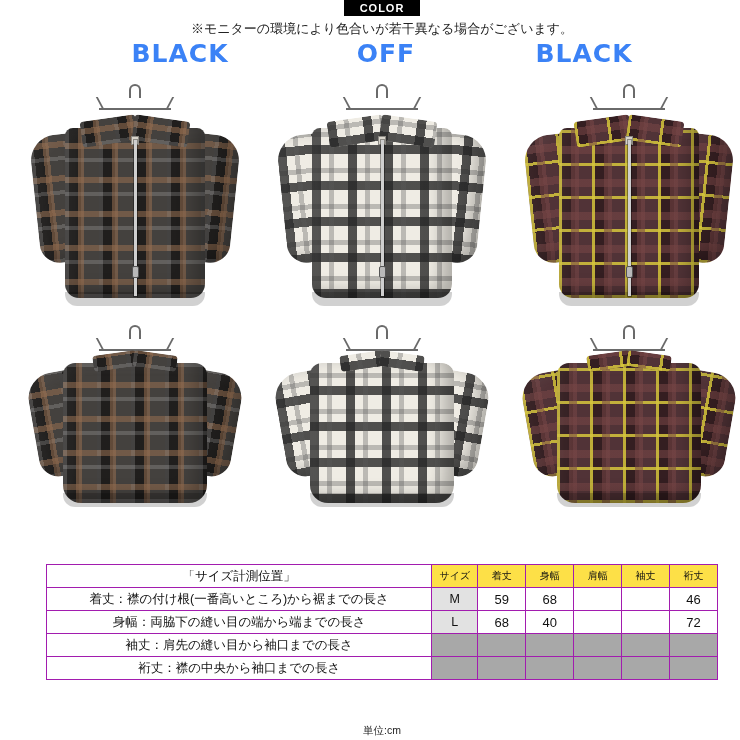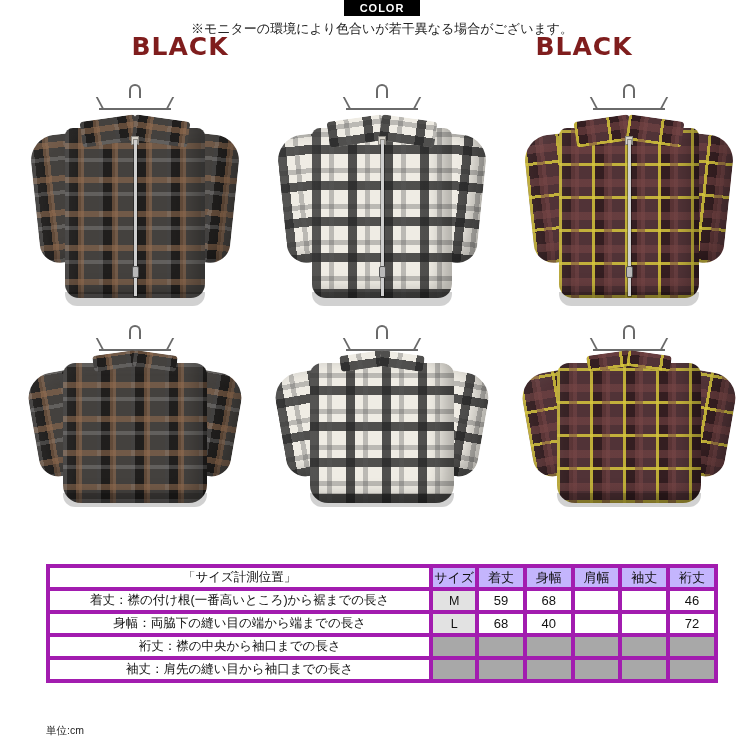--- a/index.html
+++ b/index.html
@@ -35,28 +35,28 @@
     left: 0; top: 20px;
     width: 740px;
     text-align: center;
     font-size: 13px;
     color: #222;
   }
 
   
   .col-label {
     position: absolute;
-    top: 32px;
+    top: 39px;
     width: 240px;
     text-align: center;
     font-family: "DejaVu Sans", sans-serif;
     font-weight: bold;
     font-size: 25px;
     letter-spacing: 1px;
-    color: #7f1d1d;
+    color: #3b82f6;
   }
   #lbl0 { left: 48px; }
   #lbl1 { left: 254px; }
   #lbl2 { left: 452px; }
 
   
   .photos {
     position: absolute;
     left: 0; top: 76px;
     width: 740px; height: 480px;
@@ -238,65 +238,66 @@
     left: 34px; top: 564px;
     width: 672px;
   }
   table.size {
     border-collapse: collapse;
     width: 672px;
     font-size: 12.5px;
     color: #111;
   }
   table.size td, table.size th {
-    border: 4px solid #a21caf;
+    border: 1px solid #a21caf;
     padding: 0;
     height: 23px;
     text-align: center;
     font-weight: normal;
   }
   td.desc {
     text-align: left;
     padding-left: 6px;
     width: 386px;
     font-size: 12.5px;
   }
   th.hdr {
-    background: #c4b5fd;
+    background: #fde047;
     font-weight: bold;
-    font-size: 13px;
+    font-size: 10px;
   }
   th.hdr-size { width: 46px; }
   th.hdr-col  { width: 48px; }
   td.sizecell {
     background: #e2e2e2;
     font-weight: bold;
     width: 46px;
   }
   td.val { width: 48px; font-size: 13px; }
   td.gray { background: #a8a8a8; }
   td.grayhdr { background: #a8a8a8; width: 46px; }
   .unit {
     position: absolute;
     left: 34px; top: 724px;
     width: 672px;
-    text-align: left;
+    text-align: center;
     font-size: 10.5px;
     color: #222;
   }
 </style>
 </head>
 <body>
 
 <div id="page">
 
   <div class="color-badge">COLOR</div>
   <div class="note">※モニターの環境により色合いが若干異なる場合がございます。</div>
 
   <div class="col-label" id="lbl0">BLACK</div>
+  <div class="col-label" id="lbl1">OFF</div>
   <div class="col-label" id="lbl2">BLACK</div>
 
   <div class="photos">
 
     <div class="cell c00">
       <div class="hanger">
         <div class="hook"></div>
           <div class="lsh"></div>
           <div class="rsh"></div>
           <div class="bar"></div>
@@ -446,30 +447,30 @@
       <tr>
         <td class="desc">身幅：両脇下の縫い目の端から端までの長さ</td>
         <td class="sizecell">L</td>
         <td class="val">68</td>
         <td class="val">40</td>
         <td class="val"></td>
         <td class="val"></td>
         <td class="val">72</td>
       </tr>
       <tr>
-        <td class="desc">裄丈：襟の中央から袖口までの長さ</td>
+        <td class="desc">袖丈：肩先の縫い目から袖口までの長さ</td>
         <td class="grayhdr"></td>
         <td class="gray"></td>
         <td class="gray"></td>
         <td class="gray"></td>
         <td class="gray"></td>
         <td class="gray"></td>
       </tr>
       <tr>
-        <td class="desc">袖丈：肩先の縫い目から袖口までの長さ</td>
+        <td class="desc">裄丈：襟の中央から袖口までの長さ</td>
         <td class="grayhdr"></td>
         <td class="gray"></td>
         <td class="gray"></td>
         <td class="gray"></td>
         <td class="gray"></td>
         <td class="gray"></td>
       </tr>
     </tbody>
       </table>
   </div>

